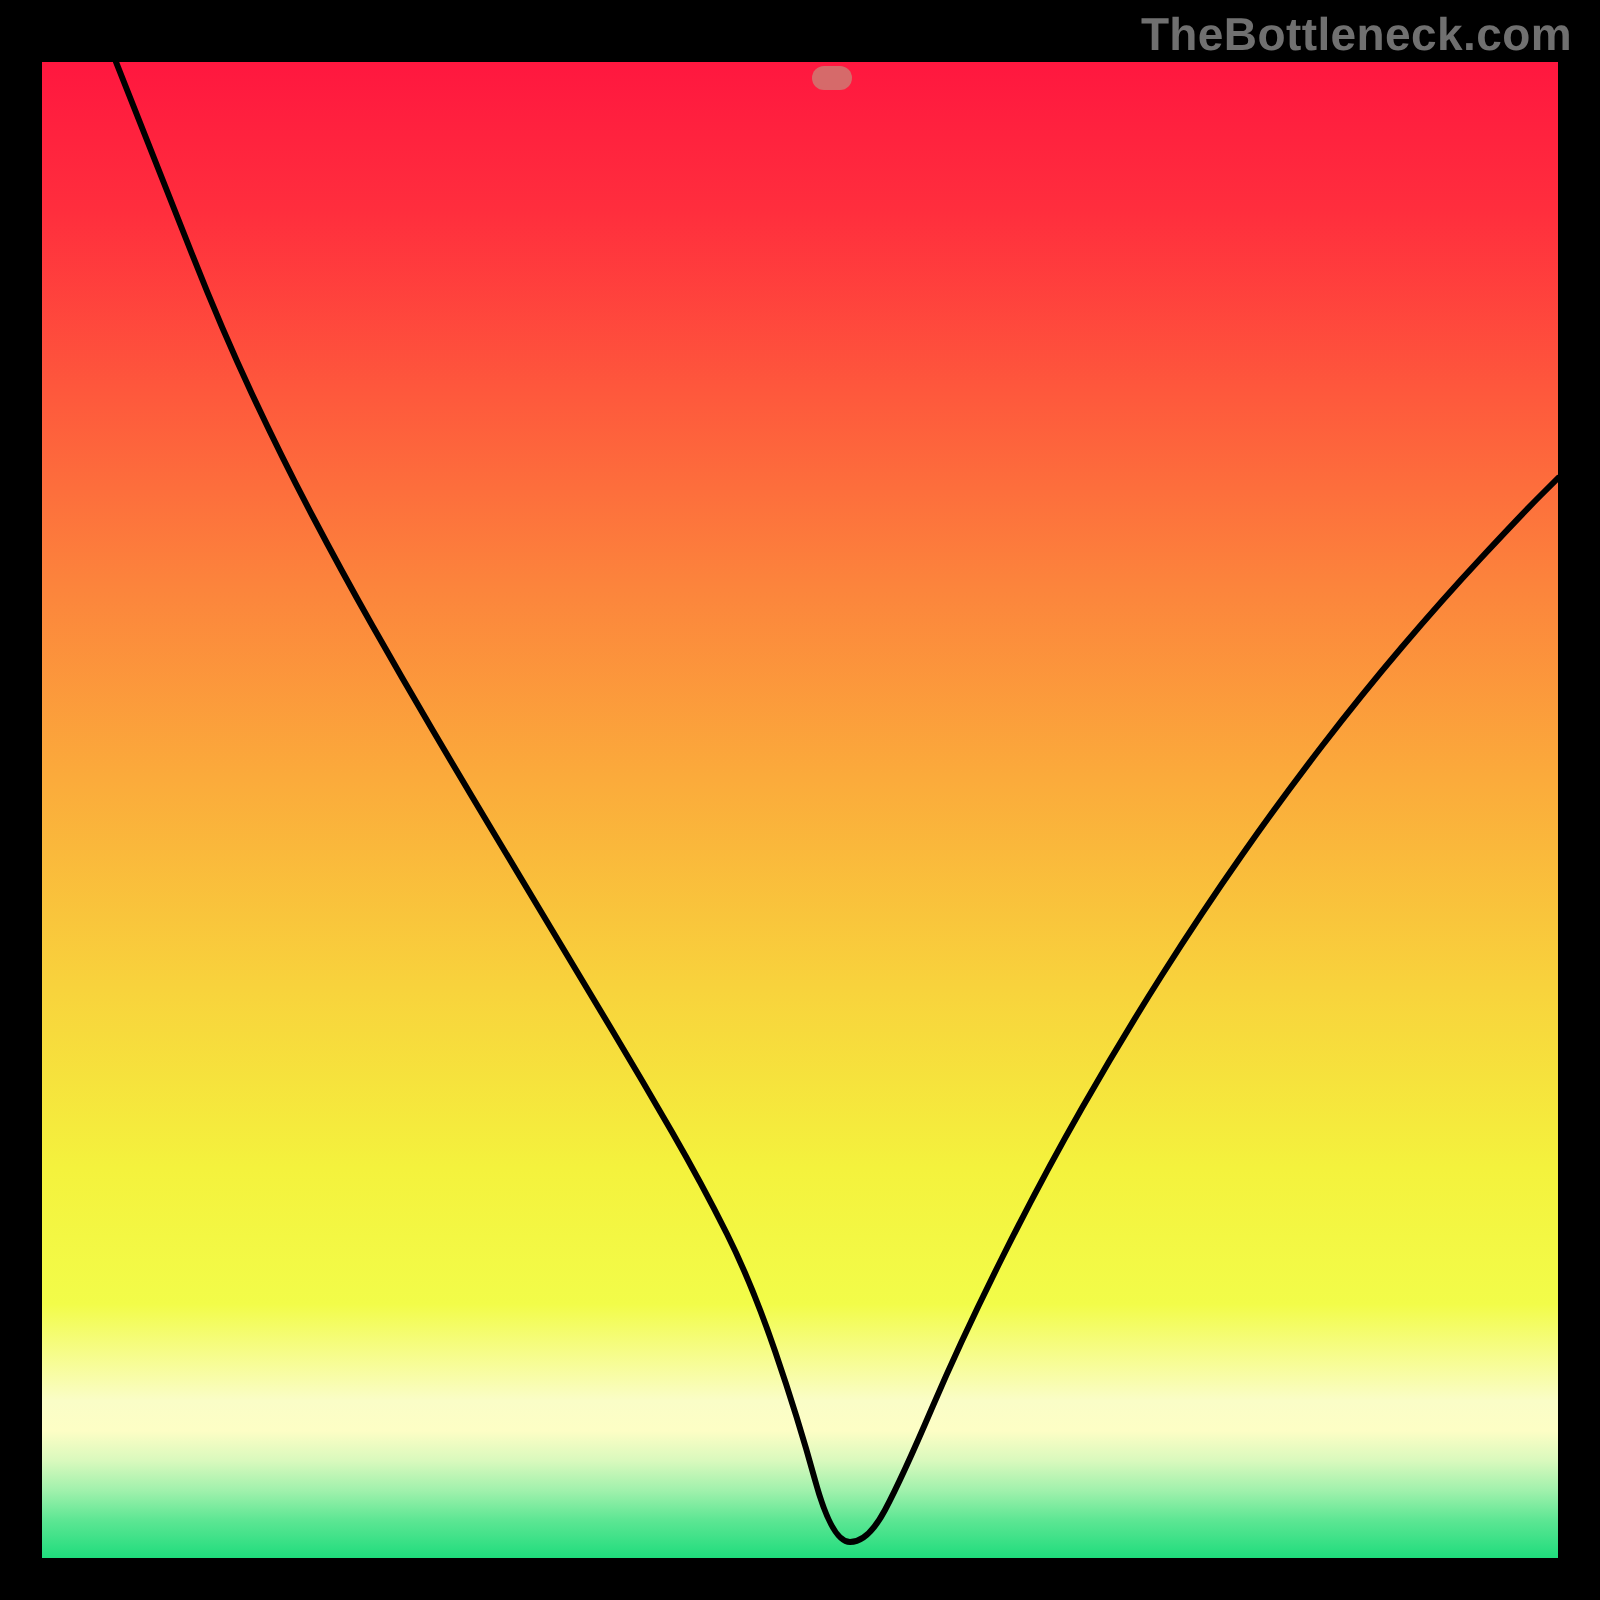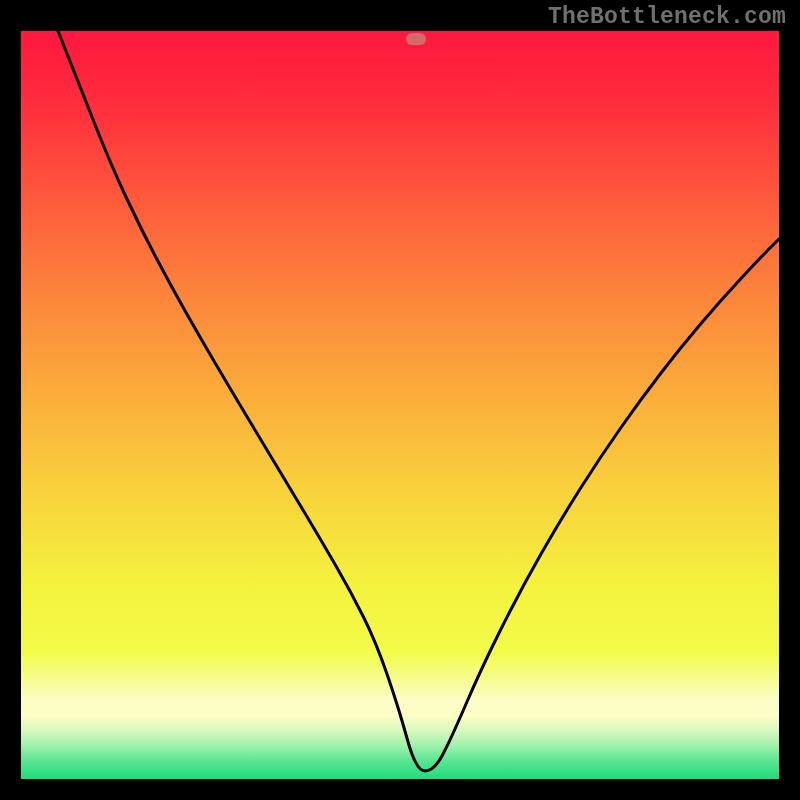--- a/index.html
+++ b/index.html
@@ -11,21 +11,20 @@
     overflow: hidden;
     font-family: Arial, Helvetica, sans-serif;
   }
   .frame {
     position: absolute;
     left: 0;
     top: 0;
     width: 800px;
     height: 800px;
     background: #000;
-    font-family: Liberation Mono, monospace;
   }
   .watermark {
     position: absolute;
     top: 4px;
     right: 14px;
     color: #707070;
     font-size: 23px;
     font-weight: 600;
     letter-spacing: 0.2px;
     z-index: 10;

